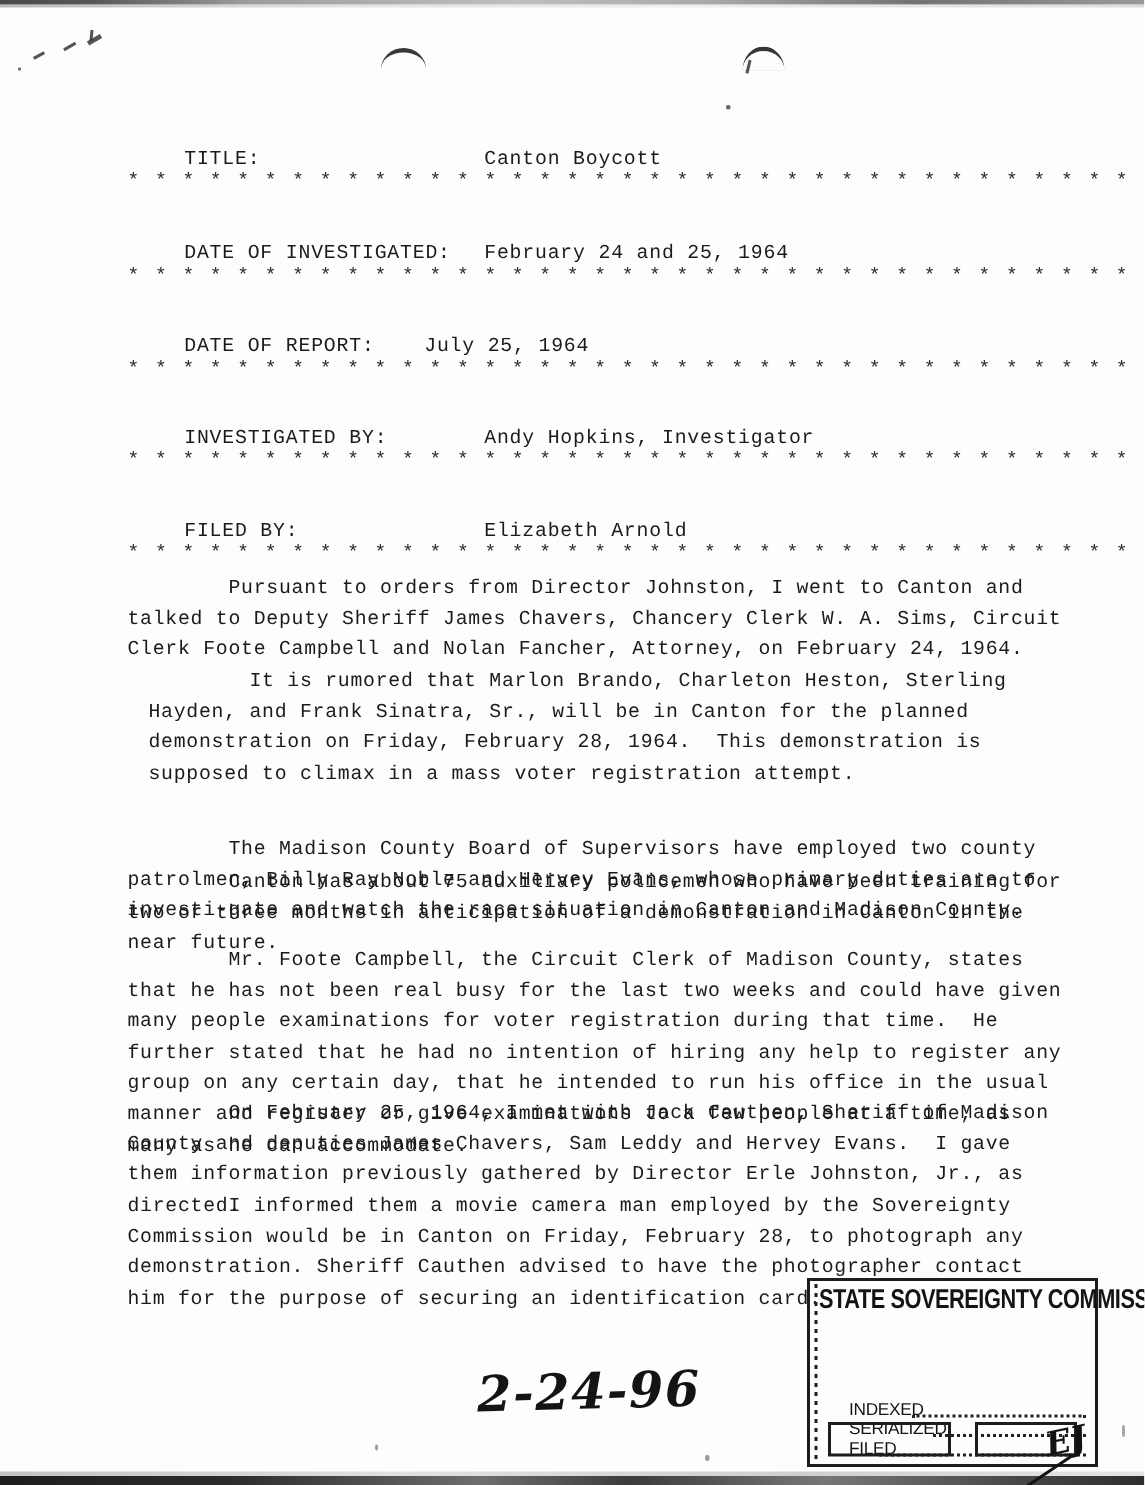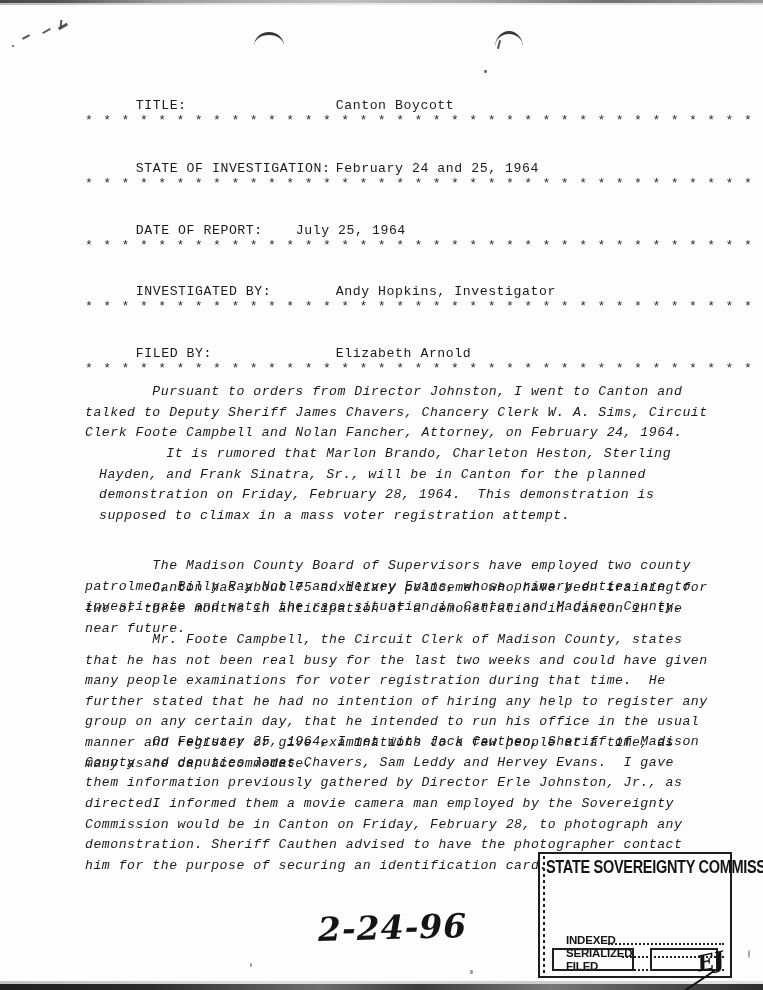--- a/index.html
+++ b/index.html
@@ -71,38 +71,37 @@
     left: 0; top: 0;
     width: 763px;
   }
   .line {
     position: absolute;
     white-space: pre;
     font-size: 13.2px;
     letter-spacing: .55px;
     line-height: 16px;
   }
-  .hdr-line { left: 85px; }
+  .hdr-line { left: 72px; }
   .hdr-label { display: inline-block; }
   .stars {
     left: 85px;
     font-size: 13px;
     letter-spacing: 1.35px;
     color: #2c2c2c;
   }
   .para {
     position: absolute;
     left: 85px;
     width: 625px;
     white-space: pre-wrap;
     font-size: 13.2px;
     letter-spacing: .5px;
     line-height: 20.6px;
     text-indent: 0;
-    font-style: italic;
   }
 
   
   .handwriting {
     position: absolute;
     font-family: "DejaVu Serif", serif;
     font-style: italic;
     font-weight: 700;
     font-size: 33px;
     letter-spacing: 1px;
@@ -153,21 +152,21 @@
   }
   .stamp-rows {
     position: absolute;
     left: 10px; top: 80px;
     width: 178px;
   }
   .stamp-row {
     position: relative;
     height: 13px;
     font-size: 11.5px;
-    font-weight: 700;
+    font-weight: 400;
     letter-spacing: -0.2px;
     white-space: nowrap;
     padding-left: 16px;
   }
   .stamp-row .dots {
     position: absolute;
     bottom: 2px;
     height: 5px;
     border-bottom: 2px dotted #222;
   }
@@ -230,21 +229,21 @@
   <div class="speck" style="left:748px; top:950px; width:2px; height:8px; opacity:.45;"></div>
 
   <div class="doc">
 
     <div class="line hdr-line" style="top:82px;">
       <span class="hdr-label" style="width:200px;">TITLE:</span><span>Canton Boycott</span>
     </div>
     <div class="line stars" style="top:113px;">* * * * * * * * * * * * * * * * * * * * * * * * * * * * * * * * * * * * * * * *</div>
 
     <div class="line hdr-line" style="top:145px;">
-      <span class="hdr-label" style="width:200px;">STATE OF INVESTIGATION:</span><span>February 24 and 25, 1964</span>
+      <span class="hdr-label" style="width:200px;">DATE OF INVESTIGATED:</span><span>February 24 and 25, 1964</span>
     </div>
     <div class="line stars" style="top:176px;">* * * * * * * * * * * * * * * * * * * * * * * * * * * * * * * * * * * * * * * *</div>
 
     <div class="line hdr-line" style="top:207px;">
       <span class="hdr-label" style="width:160px;">DATE OF REPORT:</span><span>July 25, 1964</span>
     </div>
     <div class="line stars" style="top:238px;">* * * * * * * * * * * * * * * * * * * * * * * * * * * * * * * * * * * * * * * *</div>
 
     <div class="line hdr-line" style="top:268px;">
       <span class="hdr-label" style="width:200px;">INVESTIGATED BY:</span><span>Andy Hopkins, Investigator</span>

